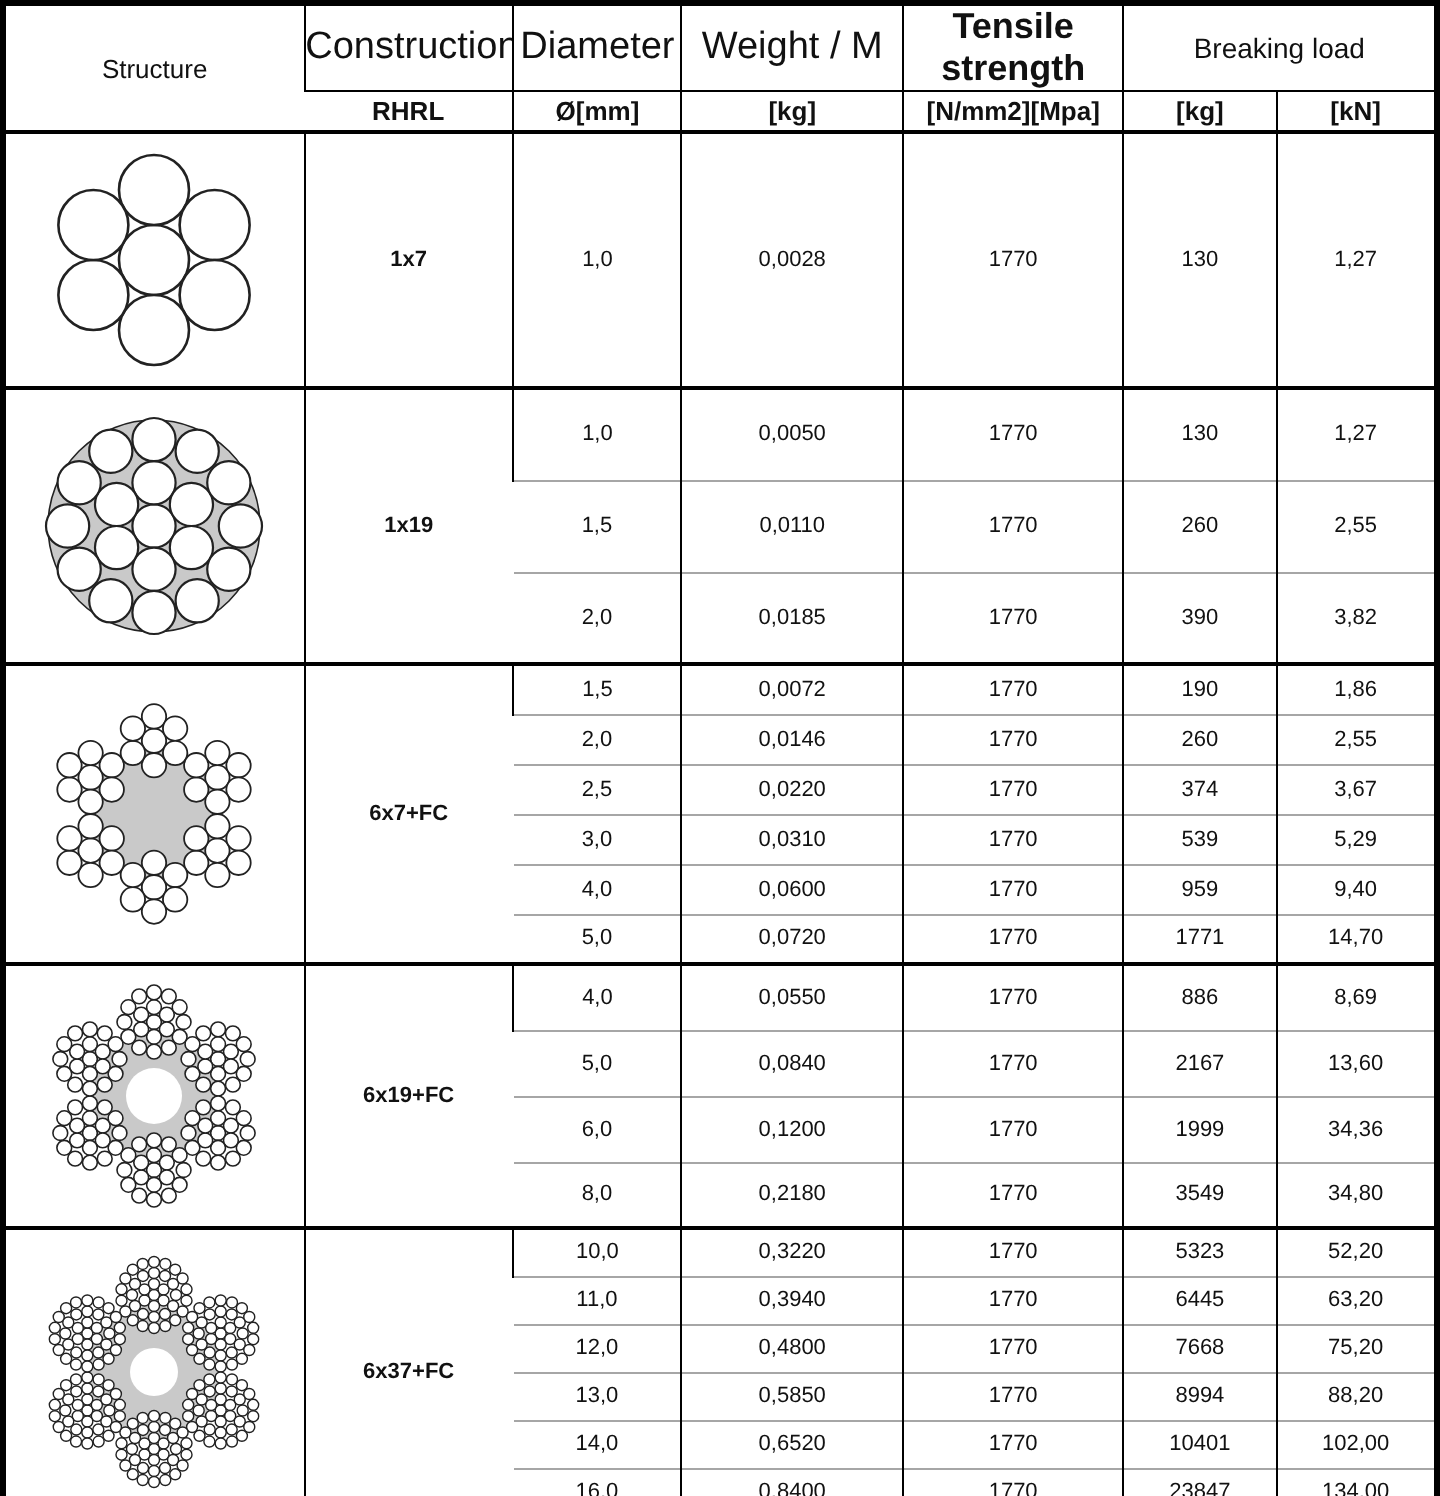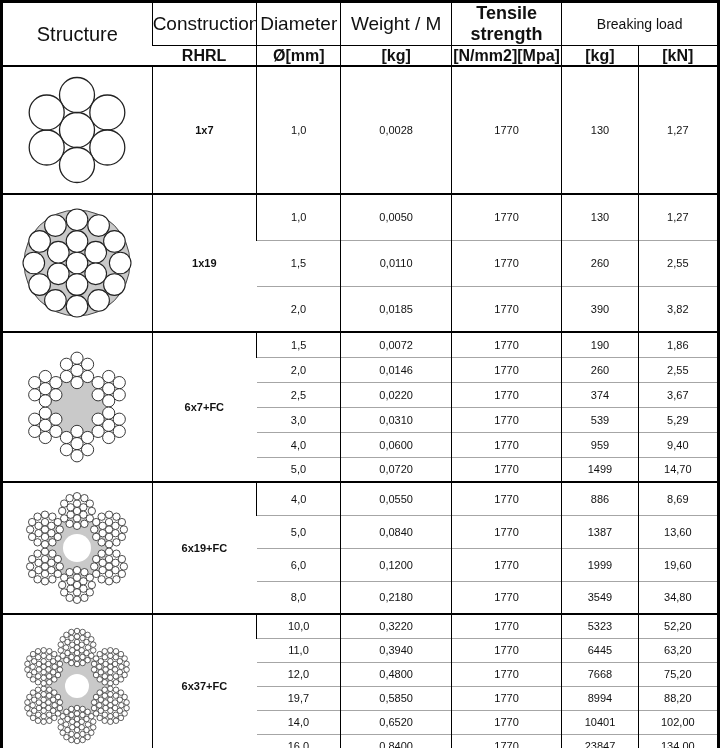--- a/index.html
+++ b/index.html
@@ -4,22 +4,22 @@
 <style>
   html,body{margin:0;padding:0;background:#fff;}
   body{width:720px;font-family:"Liberation Sans","DejaVu Sans",sans-serif;color:#111;}
   table{border-collapse:collapse;table-layout:fixed;width:720px;border:3px solid #000;}
   th,td{border-left:1px solid #000;text-align:center;vertical-align:middle;padding:0;overflow:hidden;}
   th:first-child,td:first-child{border-left:none;}
   
   .h1 th{font-weight:normal;font-size:19px;height:30px;border-bottom:1px solid #000;background:#fff;}
   .h1 th.th-tensile{font-size:18px;font-weight:bold;}
   .h1 th.th-breaking{font-size:14px;}
-  .h1 th.th-structure{border-bottom:2px solid #000;font-size:20px;}
-  .h2 th{font-weight:bold;font-size:16px;height:19px;border-bottom:2px solid #000;background:#fff;}
+  .h1 th.th-structure{border-bottom:2px solid #000;font-size:13px;}
+  .h2 th{font-weight:bold;font-size:13px;height:19px;border-bottom:2px solid #000;background:#fff;}
   
   td{font-size:11px;}
   tr.sec-first > td{border-top:2px solid #000;}
   tr.sec-inner > td{border-top:1px solid #a6a6a6;}
   td.structure-cell{background:#fff;}
   td.structure-cell svg{display:block;margin:0 auto;}
   td.construction-cell{font-weight:bold;font-size:11px;}
 </style>
 </head>
 <body>
@@ -198,21 +198,21 @@
         <td>4,0</td>
         <td>0,0600</td>
         <td>1770</td>
         <td>959</td>
         <td>9,40</td>
       </tr>
       <tr class="sec-inner" style="height: 25px;">
         <td>5,0</td>
         <td>0,0720</td>
         <td>1770</td>
-        <td>1499</td>
+        <td>1771</td>
         <td>14,70</td>
       </tr>
       <tr class="sec-first" style="height: 33px;">
         <td rowspan="4" class="structure-cell">
           <svg width="120" height="120" viewBox="0 0 120 120">
             <circle cx="60" cy="60" r="32.56" fill="#c9c9c9"></circle>
             <circle cx="60" cy="60" r="14" fill="#ffffff"></circle>
             <circle cx="60" cy="23" r="3.7" fill="#ffffff" stroke="#222222" stroke-width="0.8"></circle>
             <circle cx="60" cy="15.6" r="3.7" fill="#ffffff" stroke="#222222" stroke-width="0.8"></circle>
             <circle cx="66.40858798800484" cy="19.3" r="3.7" fill="#ffffff" stroke="#222222" stroke-width="0.8"></circle>
@@ -333,29 +333,29 @@
         <td>4,0</td>
         <td>0,0550</td>
         <td>1770</td>
         <td>886</td>
         <td>8,69</td>
       </tr>
       <tr class="sec-inner" style="height: 33px;">
         <td>5,0</td>
         <td>0,0840</td>
         <td>1770</td>
-        <td>1387</td>
+        <td>2167</td>
         <td>13,60</td>
       </tr>
       <tr class="sec-inner" style="height: 33px;">
         <td>6,0</td>
         <td>0,1200</td>
         <td>1770</td>
         <td>1999</td>
-        <td>19,60</td>
+        <td>34,36</td>
       </tr>
       <tr class="sec-inner" style="height: 33px;">
         <td>8,0</td>
         <td>0,2180</td>
         <td>1770</td>
         <td>3549</td>
         <td>34,80</td>
       </tr>
       <tr class="sec-first" style="height: 24px;">
         <td rowspan="6" class="structure-cell">
@@ -601,21 +601,21 @@
         <td>63,20</td>
       </tr>
       <tr class="sec-inner" style="height: 24px;">
         <td>12,0</td>
         <td>0,4800</td>
         <td>1770</td>
         <td>7668</td>
         <td>75,20</td>
       </tr>
       <tr class="sec-inner" style="height: 24px;">
-        <td>19,7</td>
+        <td>13,0</td>
         <td>0,5850</td>
         <td>1770</td>
         <td>8994</td>
         <td>88,20</td>
       </tr>
       <tr class="sec-inner" style="height: 24px;">
         <td>14,0</td>
         <td>0,6520</td>
         <td>1770</td>
         <td>10401</td>

